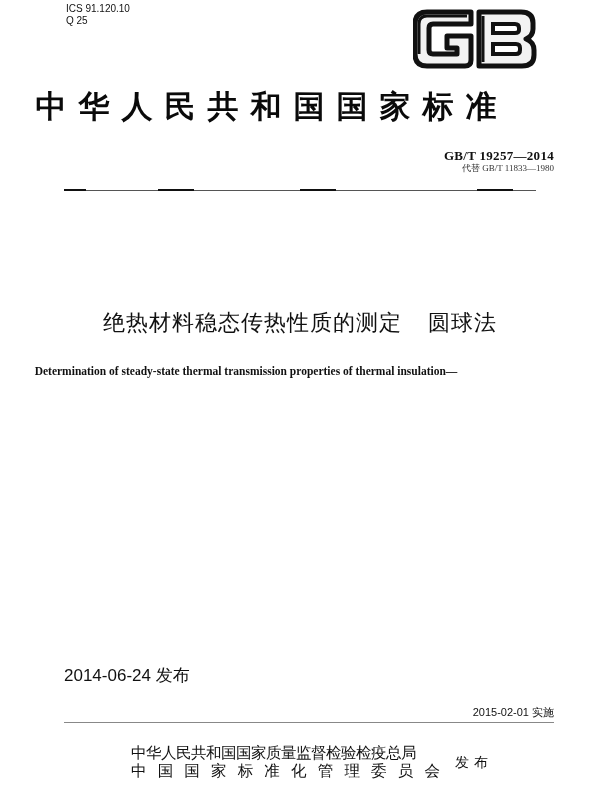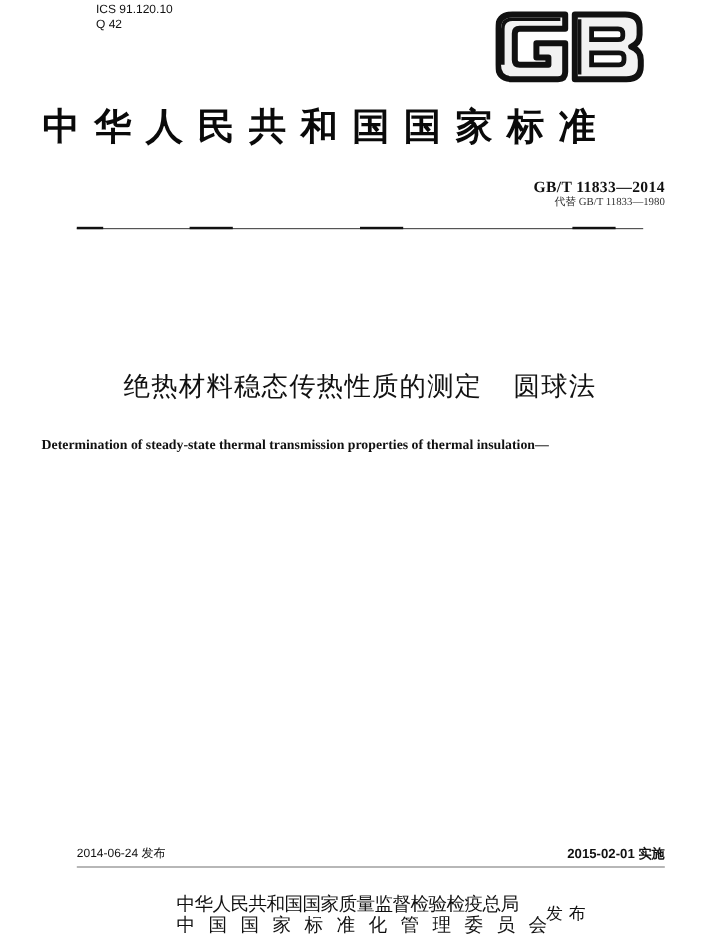--- a/index.html
+++ b/index.html
@@ -11,21 +11,21 @@
       width: 600px;
       height: 787px;
       position: relative;
       overflow: hidden;
       font-family: "DejaVu Sans", sans-serif;
       color: #111111;
     }
     .abs { position: absolute; }
 
     .ics {
-      left: 80px; top: 3px;
+      left: 66px; top: 3px;
       font-family: "Liberation Sans", sans-serif;
       font-size: 10px;
       line-height: 12px;
       color: #111;
     }
     .ics div { white-space: nowrap; }
 
     .gb-logo {
       left: 413px; top: 8px;
       width: 124px; height: 62px;
@@ -88,43 +88,42 @@
       text-align: center;
       font-family: "Liberation Serif", serif;
       font-weight: bold;
       font-size: 11.5px;
       line-height: 23px;
       color: #111;
     }
     .title-en div { white-space: nowrap; }
 
     .date-issue {
-      left: 64px; top: 705px;
+      left: 64px; top: 669px;
       font-family: "Liberation Sans", sans-serif;
-      font-size: 10px;
+      font-size: 17px;
       line-height: 14px;
       white-space: nowrap;
       text-align: center;
     }
     .date-impl {
       right: 46px; top: 705px;
       font-family: "Liberation Sans", sans-serif;
       font-size: 11px;
       line-height: 14px;
       white-space: nowrap;
-      font-weight: bold;
     }
     .rule-bottom {
       left: 64px; top: 722px;
       width: 490px; height: 1px;
       background: #888;
     }
 
     .issuers {
-      left: 147px; top: 744px;
+      left: 131px; top: 744px;
       font-family: "DejaVu Serif", serif;
       font-size: 15.5px;
       line-height: 18px;
       color: #111;
     }
     .issuers .line1 {
       white-space: nowrap;
       letter-spacing: -0.5px;
     }
     .issuers .line2 {
@@ -140,40 +139,40 @@
       line-height: 14px;
       letter-spacing: 5px;
       white-space: nowrap;
     }
   </style>
 </head>
 <body>
 
 <div class="abs ics">
   <div>ICS 91.120.10</div>
-  <div>Q 42</div>
+  <div>Q 25</div>
 </div>
 
 <div class="abs gb-logo">
   <svg width="124" height="62" viewBox="0 0 124 62">
 
     <path d="M58 4 L14 4 Q2 4 2 16 L2 46 Q2 58 14 58 L52 58 Q58 58 58 52 L58 28 L34 28 L34 40 L44 40 L44 46 L20 46 Q16 46 16 42 L16 20 Q16 16 20 16 L58 16 Z" fill="#f2f2f2" stroke="#111" stroke-width="5" stroke-linejoin="round"></path>
     <path d="M54 8 L14 8 Q6 8 6 16 L6 46" fill="none" stroke="#111" stroke-width="3"></path>
 
     <path d="M66 4 L108 4 Q120 4 120 15 L120 21 Q120 28 113 31 Q121 34 121 42 L121 47 Q121 58 109 58 L66 58 Z" fill="#f2f2f2" stroke="#111" stroke-width="5" stroke-linejoin="round"></path>
     <path d="M80 16 L102 16 Q106 16 106 20 L106 22 Q106 25 102 25 L80 25 Z" fill="#fff" stroke="#111" stroke-width="4"></path>
     <path d="M80 36 L103 36 Q107 36 107 40 L107 42 Q107 46 103 46 L80 46 Z" fill="#fff" stroke="#111" stroke-width="4"></path>
     <path d="M70 8 L70 54" stroke="#111" stroke-width="3"></path>
   </svg>
 </div>
 
 <div class="abs national-title">中华人民共和国国家标准</div>
 
 <div class="abs std-number">
-  <div class="num">GB/T 11833—2014</div>
+  <div class="num">GB/T 19257—2014</div>
   <div class="replaces">代替 GB/T 11833—1980</div>
 </div>
 
 <div class="abs rule-top">
   <span class="seg" style="left:0;width:22px;"></span>
   <span class="seg" style="left:94px;width:36px;"></span>
   <span class="seg" style="left:236px;width:36px;"></span>
   <span class="seg" style="left:413px;width:36px;"></span>
 </div>
 

